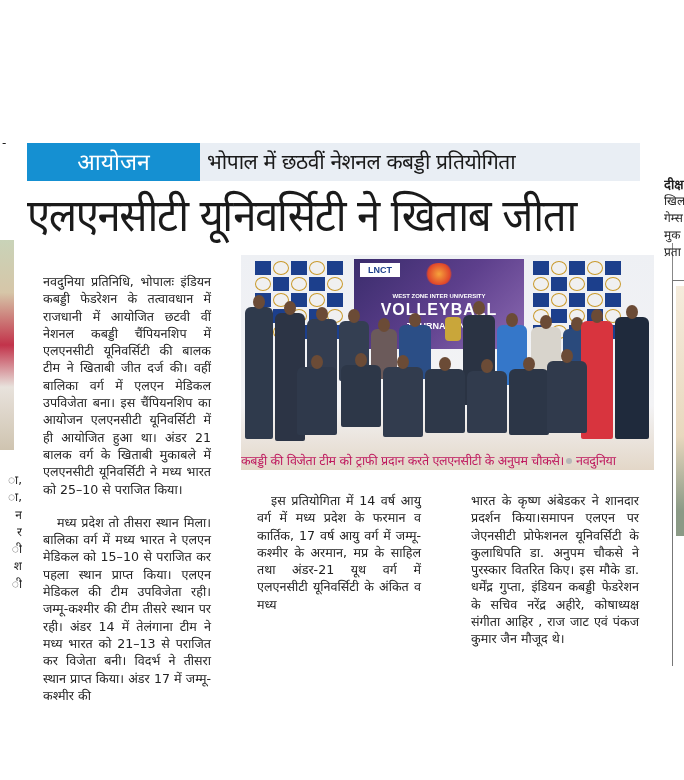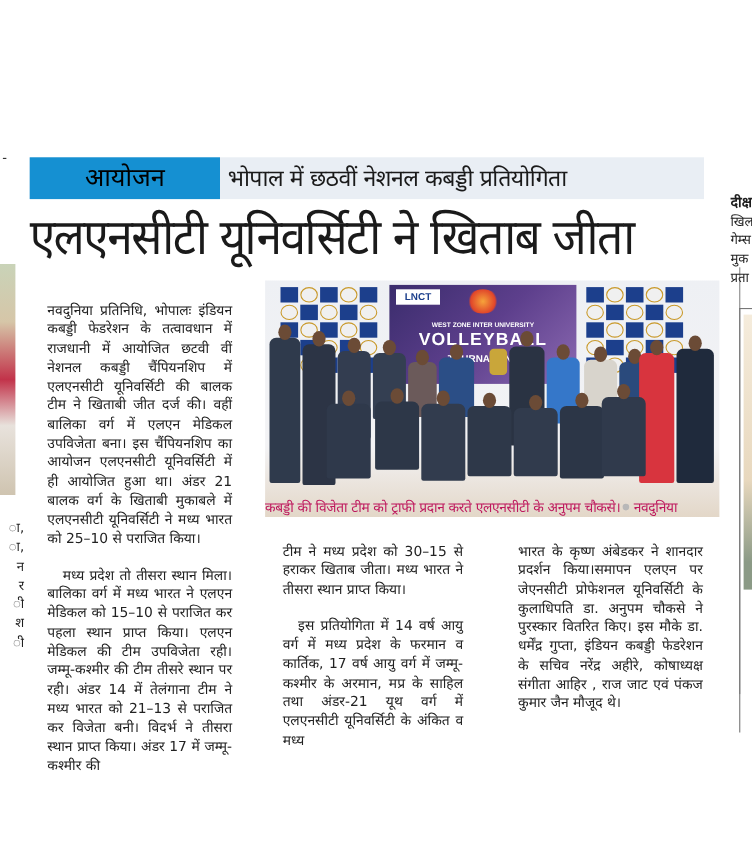--- a/index.html
+++ b/index.html
@@ -13,21 +13,21 @@
   .left-photo {
     position: absolute; left: 0; top: 110px; width: 14px; height: 210px;
     background: linear-gradient(180deg, #c9d3b8 0%, #d6c6a8 25%, #c2334a 50%, #e8e2dc 70%, #cfc4b0 100%);
   }
   .left-lines { position: absolute; left: 0; top: 342px; width: 22px; font-size: 12px; line-height: 17.3px; text-align: right; }
   .left-top { position: absolute; left: 2px; top: 6px; font-size: 12px; }
 
   
   .kicker-band { left: 27px; top: 143px; width: 613px; height: 38px; background: #e9eef4; }
   .kicker-label {
-    left: 27px; top: 143px; width: 173px; height: 38px; background: #1590d2; color: #000000;
+    left: 27px; top: 143px; width: 173px; height: 38px; background: #1590d2; color: #ffffff;
     font-size: 23px; line-height: 38px; text-align: center; font-family: "DejaVu Sans", sans-serif;
   }
   .kicker-title {
     left: 207px; top: 143px; height: 38px; line-height: 38px; font-size: 21px; color: #1a1a1a;
     white-space: nowrap; letter-spacing: -0.5px;
   }
   .headline {
     left: 27px; top: 186px; width: 613px; height: 60px; font-size: 45px; line-height: 60px;
     color: #1a1a1a; white-space: nowrap; letter-spacing: -1.5px; transform: scaleX(0.93); transform-origin: left center;
   }
@@ -210,21 +210,20 @@
     <div class="person" style="left:306px; top:106px; width:40px; height:72px; background:#303a4c;"></div>
     <div class="head" style="left:320px; top:94px;"></div>
   </div>
 </div>
 
 <div class="abs caption">
   <span>कबड्डी की विजेता टीम को ट्राफी प्रदान करते एलएनसीटी के अनुपम चौकसे।</span><span class="dot"></span><span>नवदुनिया</span>
 </div>
 
 <div class="abs col col2">
-  <p>टीम ने मध्य प्रदेश को 30–15 से हराकर खिताब जीता। मध्य भारत ने तीसरा स्थान प्राप्त किया।</p>
   <p class="indent">इस प्रतियोगिता में 14 वर्ष आयु वर्ग में मध्य प्रदेश के फरमान व कार्तिक, 17 वर्ष आयु वर्ग में जम्मू-कश्मीर के अरमान, मप्र के साहिल तथा अंडर-21 यूथ वर्ग में एलएनसीटी यूनिवर्सिटी के अंकित व मध्य</p>
 </div>
 
 <div class="abs col col3">
   <p>भारत के कृष्ण अंबेडकर ने शानदार प्रदर्शन किया।समापन एलएन पर जेएनसीटी प्रोफेशनल यूनिवर्सिटी के कुलाधिपति डा. अनुपम चौकसे ने पुरस्कार वितरित किए। इस मौके डा. धर्मेंद्र गुप्ता, इंडियन कबड्डी फेडरेशन के सचिव नरेंद्र अहीरे, कोषाध्यक्ष संगीता आहिर , राज जाट एवं पंकज कुमार जैन मौजूद थे।</p>
 </div>
 
 <div class="abs col-rule"></div>
 <div class="abs right-strip">
   <div class="rline bold">दीक्ष</div>

